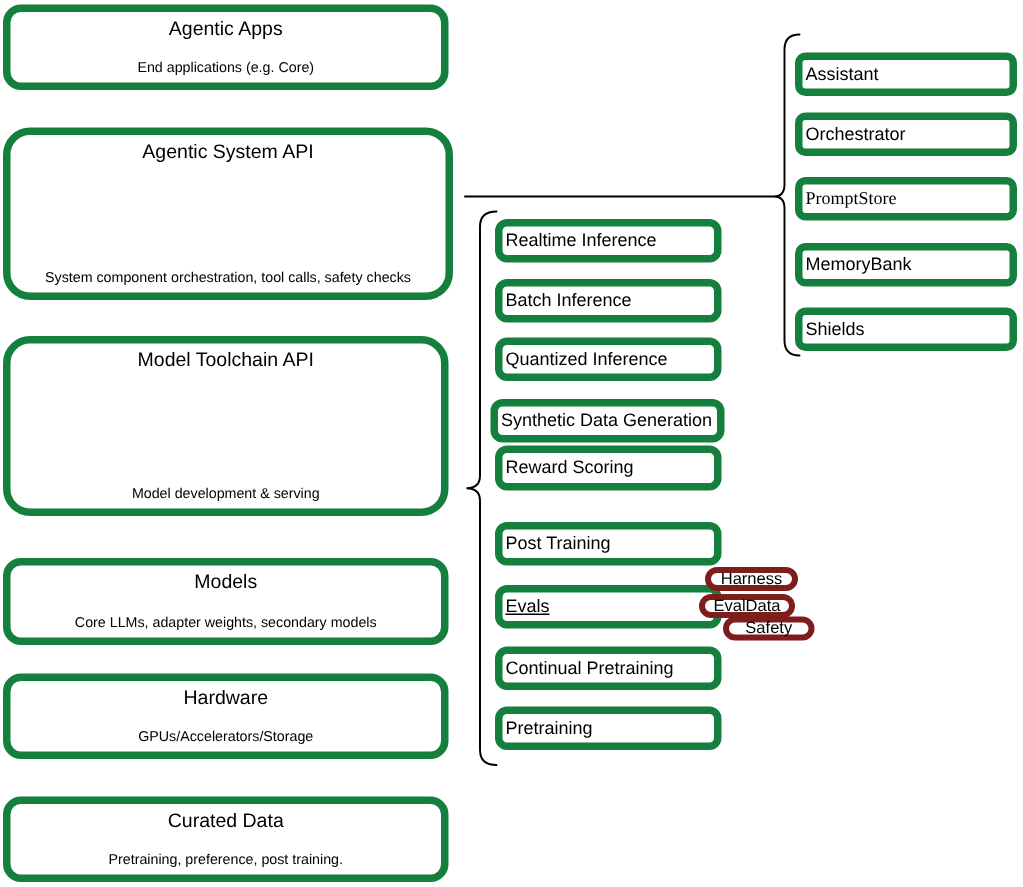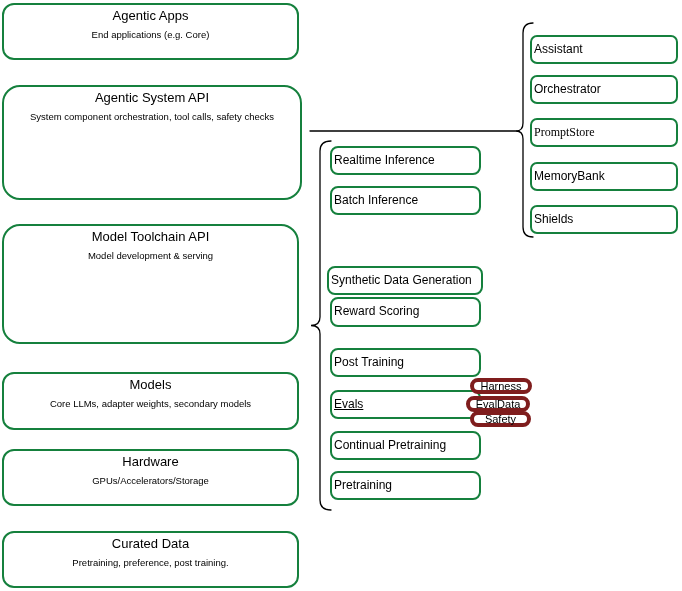--- a/index.html
+++ b/index.html
@@ -9,22 +9,22 @@
     background:#ffffff;
     font-family:"Liberation Sans", sans-serif;
     color:#000;
     overflow:hidden;
   }
   .links{position:absolute;left:0;top:0;width:682px;height:591px;z-index:1;pointer-events:none;}
   .node{
     position:absolute;
     box-sizing:border-box;
     background:#ffffff;
-    border:2px solid #15803d;
-    display:flex;align-items:center;justify-content:flex-start;
+    border:5px solid #15803d;
+    display:flex;align-items:center;justify-content:space-between;
     text-align:center;
     z-index:2;
   }
   .lbox{flex-direction:column;gap:5px;padding:4px 8px;}
   .node-title{font-size:13px;line-height:1.15;}
   .node-sub{font-size:9.5px;line-height:1.2;}
   .mbox,.rbox{font-size:12px;line-height:1.1;padding:2px;}
   .pill{
     position:absolute;box-sizing:border-box;
     background:#ffffff;border:4px solid #7f1d1d;
@@ -52,21 +52,21 @@
 
   .rbox{left:530px;width:148px;height:29px;border-radius:7px;}
   .rb0{top:35px;}
   .rb1{top:75px;}
   .rb2{top:118px;font-family:Liberation Serif, serif;}
   .rb3{top:162px;}
   .rb4{top:205px;}
 
   .p0{left:470px;top:378px;width:62px;height:16px;border-radius:9px;}
   .p1{left:466px;top:396px;width:64px;height:16px;border-radius:9px;}
-  .p2{left:470px;top:411px;width:61px;height:16px;border-radius:9px;}
+  .p2{left:482px;top:411px;width:61px;height:16px;border-radius:9px;}
 </style>
 </head>
 <body>
 
 <div class="canvas">
 
   <svg class="links" viewBox="0 0 682 591" xmlns="http://www.w3.org/2000/svg">
     <path d="M 331 141 Q 320 141 320 151 L 320 317 Q 320 325.5 311 325.5 Q 320 325.5 320 334 L 320 500 Q 320 510 331 510" fill="none" stroke="#000000" stroke-width="1.3" stroke-linecap="round"></path>
     <path d="M 533 23 Q 523 23 523 33 L 523 123 Q 523 131 516 131 Q 523 131 523 139 L 523 227 Q 523 237 533 237" fill="none" stroke="#000000" stroke-width="1.3" stroke-linecap="round"></path>
     <line x1="310" y1="131" x2="516" y2="131" stroke="#000000" stroke-width="1.3" stroke-linecap="round"></line>
@@ -92,20 +92,21 @@
     <div class="node-title">Hardware</div>
     <div class="node-sub">GPUs/Accelerators/Storage</div>
   </div>
   <div class="node lbox lb5">
     <div class="node-title">Curated Data</div>
     <div class="node-sub">Pretraining, preference, post training.</div>
   </div>
 
   <div class="node mbox mb0">Realtime Inference</div>
   <div class="node mbox mb1">Batch Inference</div>
+  <div class="node mbox mb2">Quantized Inference</div>
   <div class="node mbox mb3">Synthetic Data Generation</div>
   <div class="node mbox mb4">Reward Scoring</div>
   <div class="node mbox mb5">Post Training</div>
   <div class="node mbox mb6">Evals</div>
   <div class="node mbox mb7">Continual Pretraining</div>
   <div class="node mbox mb8">Pretraining</div>
 
   <div class="pill p0">Harness</div>
   <div class="pill p1">EvalData</div>
   <div class="pill p2">Safety</div>

